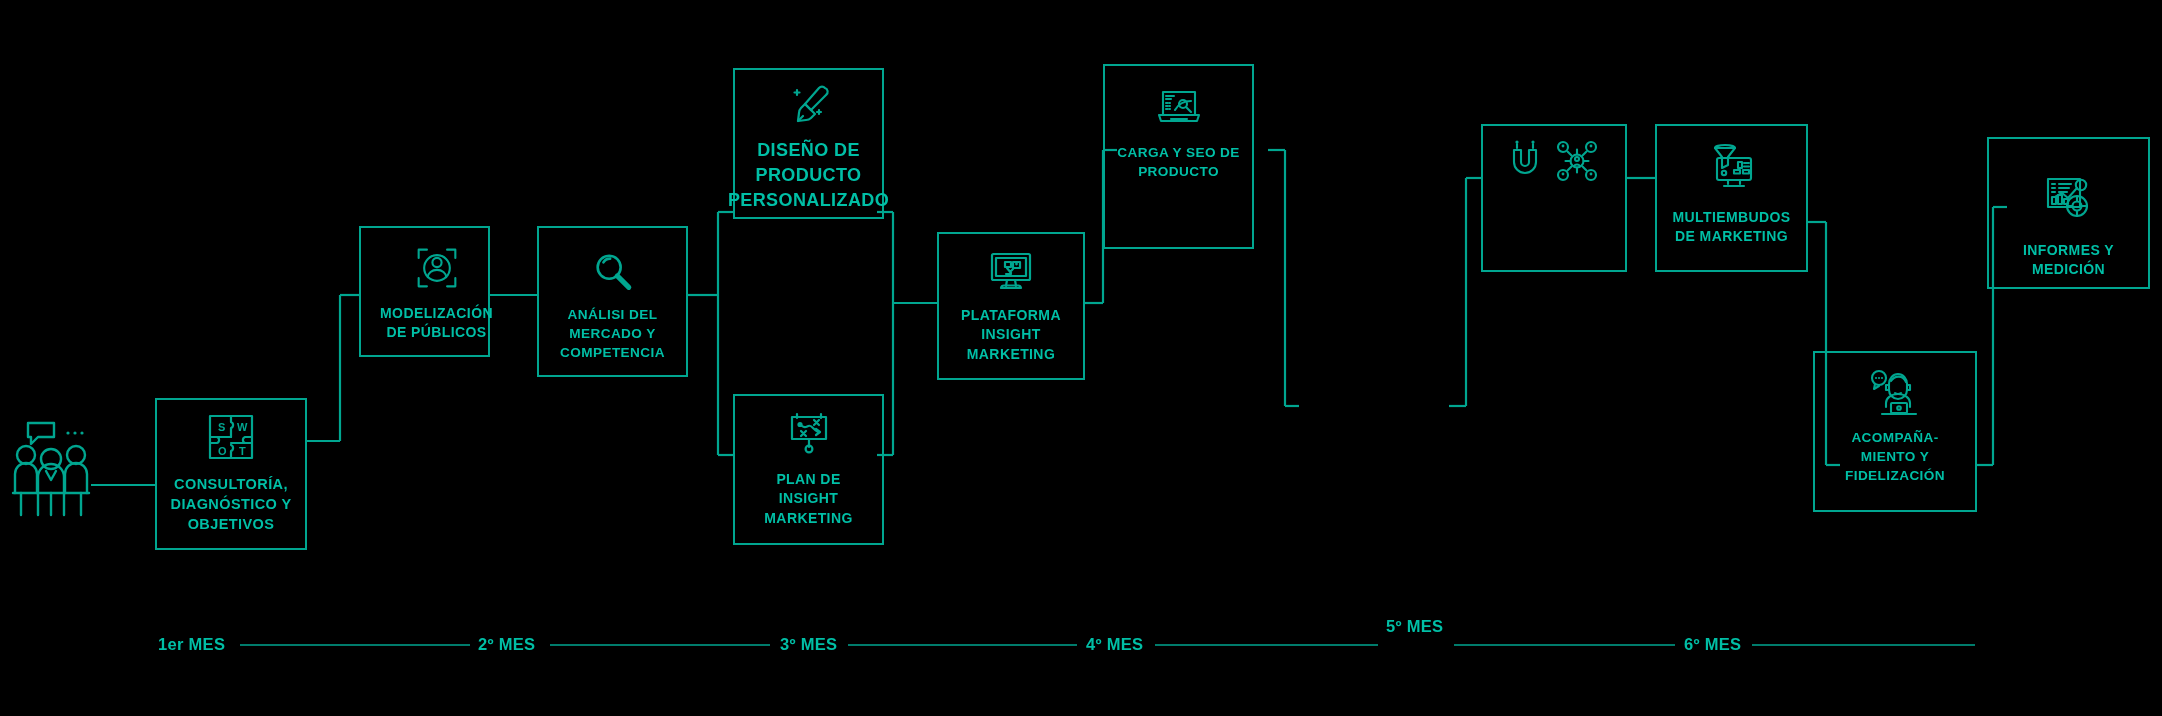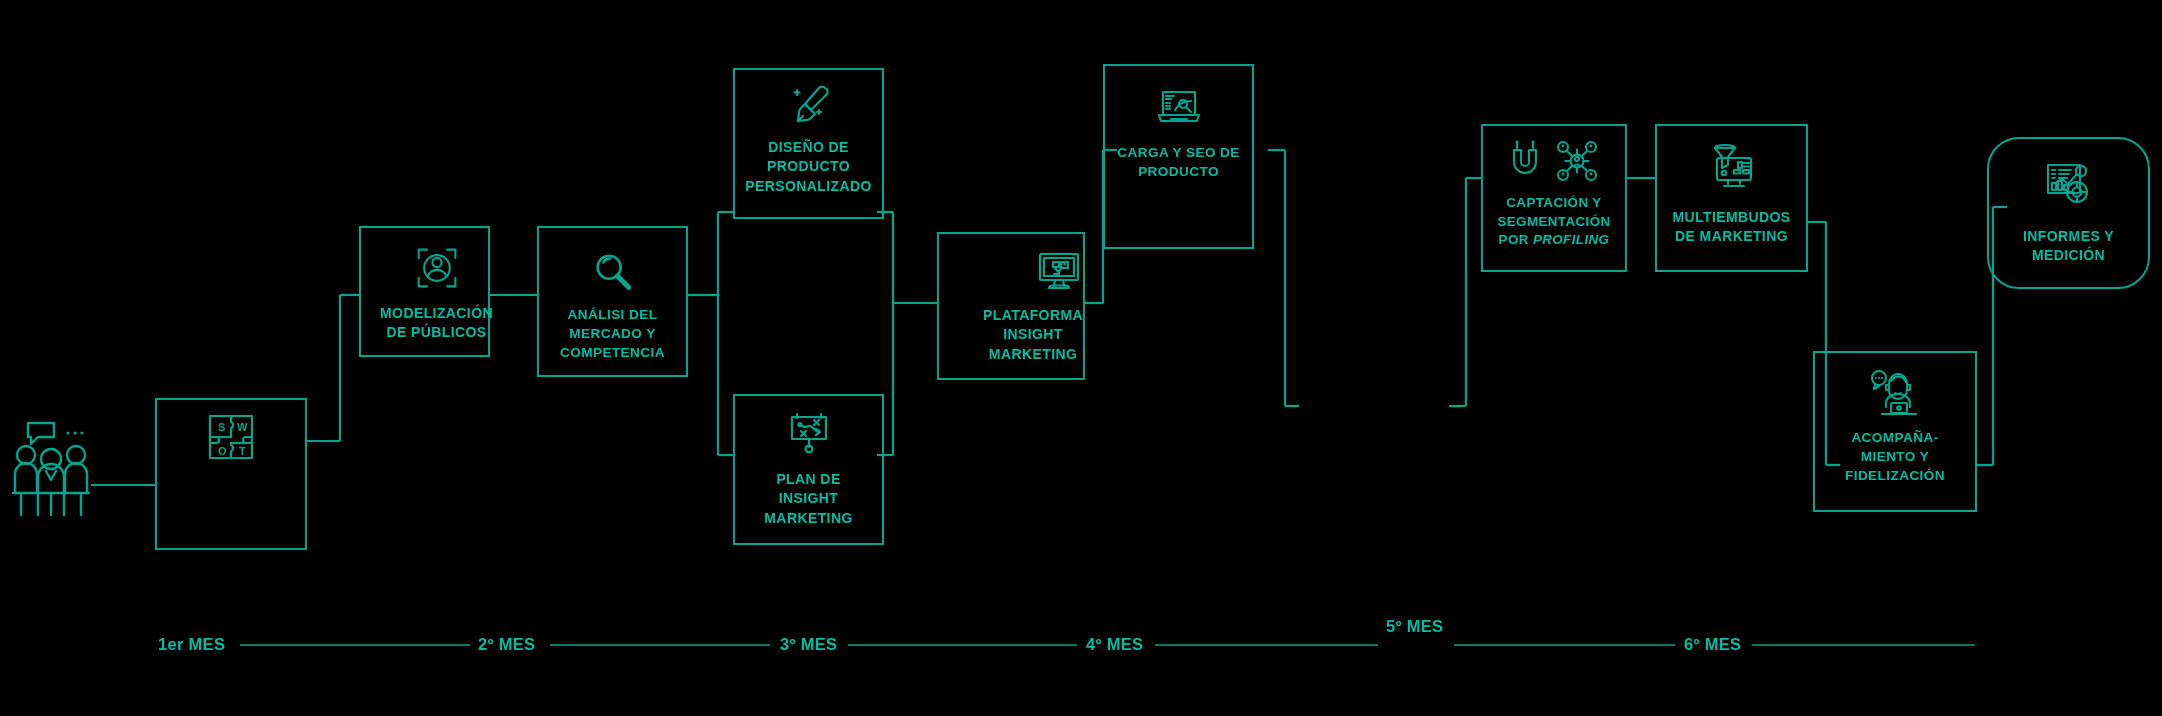--- a/index.html
+++ b/index.html
@@ -111,20 +111,25 @@
       <svg width="50" height="50" viewBox="0 0 50 50" fill="none" stroke="#00a690" stroke-width="2.2" stroke-linecap="round" stroke-linejoin="round">
         <rect x="4" y="4" width="42" height="42"></rect>
         <path d="M25 4 v6 a3.2 3.2 0 0 1 0 6 v9 M4 25 h7 a3.2 3.2 0 0 1 0 6 h-7 M25 46 v-7 a3.2 3.2 0 0 0 0-6 h0 M46 25 h-7 a3.2 3.2 0 0 0 0 6 h7"></path>
         <path d="M25 25 h-14 M25 31 h14"></path>
         <text x="12" y="19" font-family="Liberation Sans,sans-serif" font-size="11" font-weight="700" fill="#00a690" stroke="none">S</text>
         <text x="31" y="19" font-family="Liberation Sans,sans-serif" font-size="11" font-weight="700" fill="#00a690" stroke="none">W</text>
         <text x="12" y="43" font-family="Liberation Sans,sans-serif" font-size="11" font-weight="700" fill="#00a690" stroke="none">O</text>
         <text x="33" y="43" font-family="Liberation Sans,sans-serif" font-size="11" font-weight="700" fill="#00a690" stroke="none">T</text>
       </svg>
     </div>
+    <div class="lbl" style="font-size:14.5px;margin-top:12px;">
+      <div>CONSULTORÍA,</div>
+      <div>DIAGNÓSTICO Y</div>
+      <div>OBJETIVOS</div>
+    </div>
   </div>
 
   <div class="node" style="left:359px;top:226px;width:131px;height:131px;padding-top:18px;padding-left:24px;">
     <div class="ico">
       <svg width="44" height="44" viewBox="0 0 48 48" fill="none" stroke="#00a690" stroke-width="2.1" stroke-linecap="round" stroke-linejoin="round">
         <path d="M4 13 v-9 h9 M35 4 h9 v9 M44 35 v9 h-9 M13 44 H4 v-9"></path>
         <circle cx="24" cy="24" r="14"></circle>
         <circle cx="24" cy="18" r="5"></circle>
         <path d="M14 34 a10 8 0 0 1 20 0"></path>
       </svg>
@@ -152,21 +157,21 @@
 
   <div class="node" style="left:733px;top:68px;width:151px;height:151px;padding-top:12px;">
     <div class="ico">
       <svg width="48" height="48" viewBox="0 0 48 48" fill="none" stroke="#00a690" stroke-width="2.2" stroke-linecap="round" stroke-linejoin="round">
         <path d="M40 6 a4 4 0 0 0 -6 0 L20 22 l6 6 L41 13 a4 4 0 0 0 -1 -7 z"></path>
         <path d="M20 22 l-4 4 a7 7 0 0 0 -2 5 l-1 8 l8 -1 a7 7 0 0 0 5 -2 l4 -4 z"></path>
         <path d="M13 39 l5 -5"></path>
         <path d="M12 8 v5 M9.5 10.5 h5 M34 28 v4 M32 30 h4"></path>
       </svg>
     </div>
-    <div class="lbl" style="font-size:14px;margin-top:8px;">
+    <div class="lbl" style="font-size:18px;margin-top:8px;">
       <div>DISEÑO DE</div>
       <div>PRODUCTO</div>
       <div>PERSONALIZADO</div>
     </div>
   </div>
 
   <div class="node" style="left:733px;top:394px;width:151px;height:151px;padding-top:14px;">
     <div class="ico">
       <svg width="48" height="48" viewBox="0 0 48 48" fill="none" stroke="#00a690" stroke-width="2.2" stroke-linecap="round" stroke-linejoin="round">
         <rect x="7" y="7" width="34" height="22"></rect>
@@ -180,21 +185,21 @@
         <path d="M16 21 l5 5 M21 21 l-5 5"></path>
       </svg>
     </div>
     <div class="lbl" style="font-size:14px;margin-top:12px;">
       <div>PLAN DE</div>
       <div>INSIGHT</div>
       <div>MARKETING</div>
     </div>
   </div>
 
-  <div class="node" style="left:937px;top:232px;width:148px;height:148px;padding-top:14px;align-items:flex-end;">
+  <div class="node" style="left:937px;top:232px;width:148px;height:148px;padding-top:14px;">
     <div class="ico">
       <svg width="48" height="48" viewBox="0 0 48 48" fill="none" stroke="#00a690" stroke-width="2.2" stroke-linecap="round" stroke-linejoin="round">
         <rect x="5" y="6" width="38" height="26" rx="1.5"></rect>
         <rect x="9" y="10" width="30" height="18"></rect>
         <path d="M20 32 l-1 6 M28 32 l1 6"></path>
         <path d="M14 40 h20 a3 3 0 0 0 -3 -2.5 H17 a3 3 0 0 0 -3 2.5 z"></path>
         <rect x="18" y="14" width="6" height="5"></rect>
         <path d="M26 14 h7 v6 h-7 z"></path>
         <path d="M20 20 l4 5 M23 24 l3 -3"></path>
         <circle cx="29.5" cy="16" r="1.4" fill="#00a690" stroke="none"></circle>
@@ -247,25 +252,20 @@
             <circle cx="33" cy="33" r="5"></circle>
           <path d="M9.5 9.5 l4 4 M28.5 9.5 l-4 4 M9.5 28.5 l4 -4 M28.5 28.5 l-4 -4"></path>
           <path d="M19 12.5 v-5 M19 25.5 v5 M12.5 19 h-5 M25.5 19 h5"></path>
           <circle cx="5" cy="4" r="1.4" fill="#00a690" stroke="none"></circle>
           <circle cx="33" cy="4" r="1.4" fill="#00a690" stroke="none"></circle>
           <circle cx="5" cy="32" r="1.4" fill="#00a690" stroke="none"></circle>
           <circle cx="33" cy="32" r="1.4" fill="#00a690" stroke="none"></circle>
         </g>
       </svg>
     </div>
-    <div class="lbl" style="font-size:13.4px;margin-top:10px;">
-      <div>CAPTACIÓN Y</div>
-      <div>SEGMENTACIÓN</div>
-      <div>POR <i>PROFILING</i></div>
-    </div>
   </div>
 
   <div class="node" style="left:1655px;top:124px;width:153px;height:148px;padding-top:16px;">
     <div class="ico">
       <svg width="50" height="50" viewBox="0 0 50 50" fill="none" stroke="#00a690" stroke-width="2.1" stroke-linecap="round" stroke-linejoin="round">
 
         <rect x="10" y="16" width="34" height="22" rx="2"></rect>
         <path d="M21 38 v4 M33 38 v4 M17 44 h20"></path>
 
         <path d="M8 6 h20 l-7 9 v8 l-6 3 v-11 z"></path>
@@ -305,21 +305,21 @@
         <path d="M13 47 h34"></path>
       </svg>
     </div>
     <div class="lbl" style="font-size:13.6px;margin-top:10px;">
       <div>ACOMPAÑA-</div>
       <div>MIENTO Y</div>
       <div>FIDELIZACIÓN</div>
     </div>
   </div>
 
-  <div class="node" style="left:1987px;top:137px;width:163px;height:152px;padding-top:18px;border-radius:32px;">
+  <div class="node" style="left:1987px;top:137px;width:163px;height:152px;padding-top:32px;">
     <div class="ico">
       <svg width="54" height="54" viewBox="0 0 54 54" fill="none" stroke="#00a690" stroke-width="2.1" stroke-linecap="round" stroke-linejoin="round">
         <rect x="6" y="8" width="32" height="28"></rect>
         <path d="M10 13 h3 M10 17 h3 M10 21 h3"></path>
         <path d="M17 13 h12 M17 17 h10 M17 21 h8"></path>
         <rect x="10" y="26" width="4" height="7"></rect>
         <rect x="16" y="24" width="4" height="9"></rect>
         <rect x="22" y="28" width="4" height="5"></rect>
         <path d="M13 26 l7 -4 l6 5 l9 -10"></path>
         <circle cx="39" cy="14" r="5.2"></circle>

